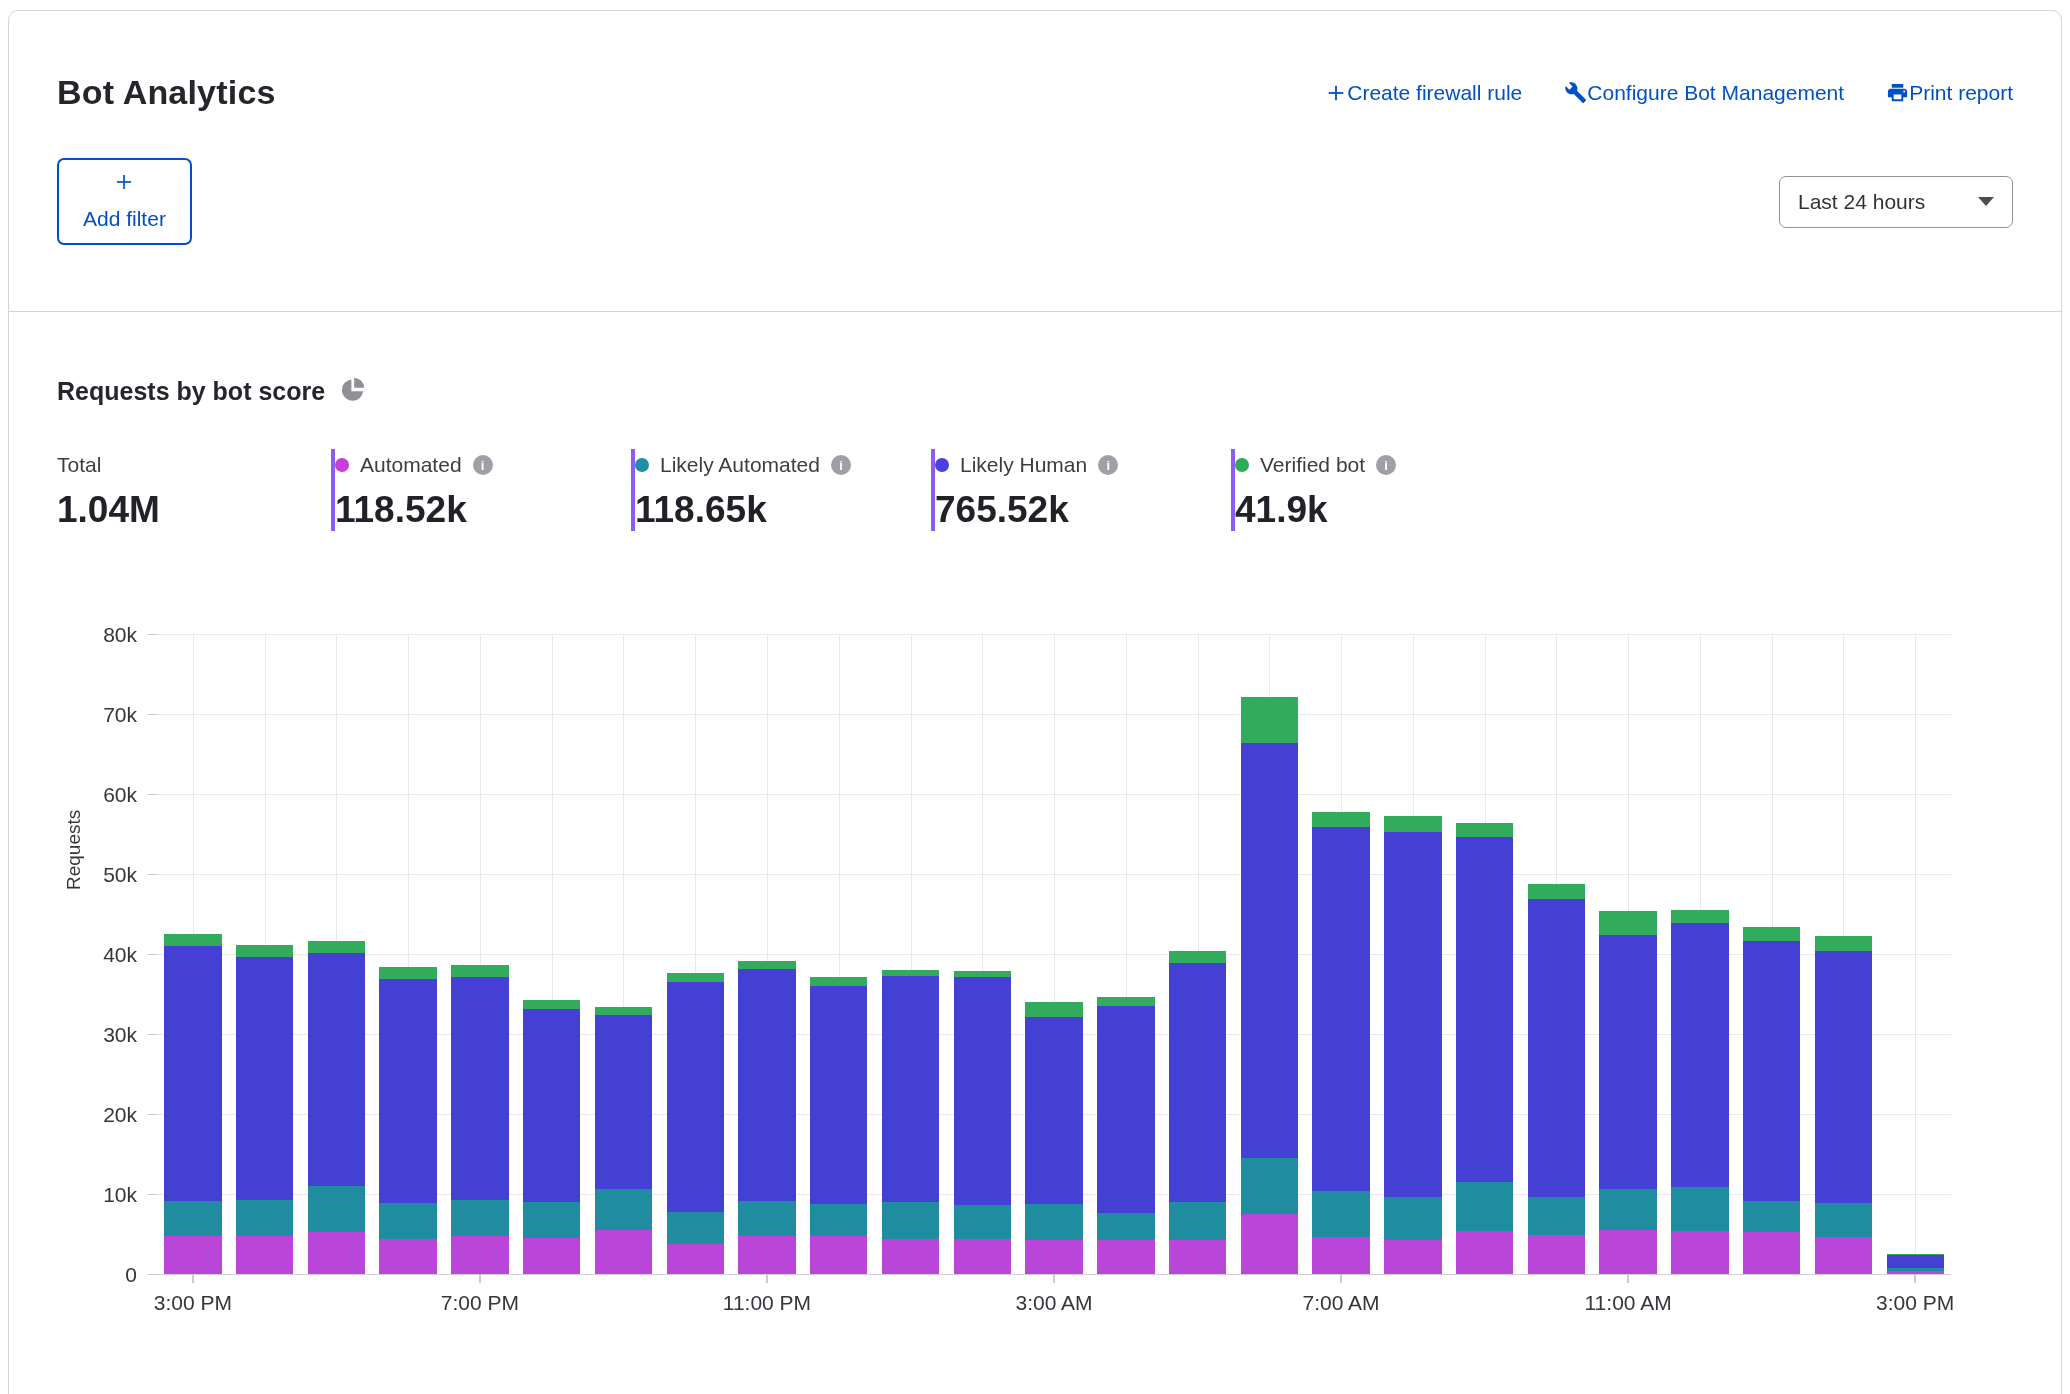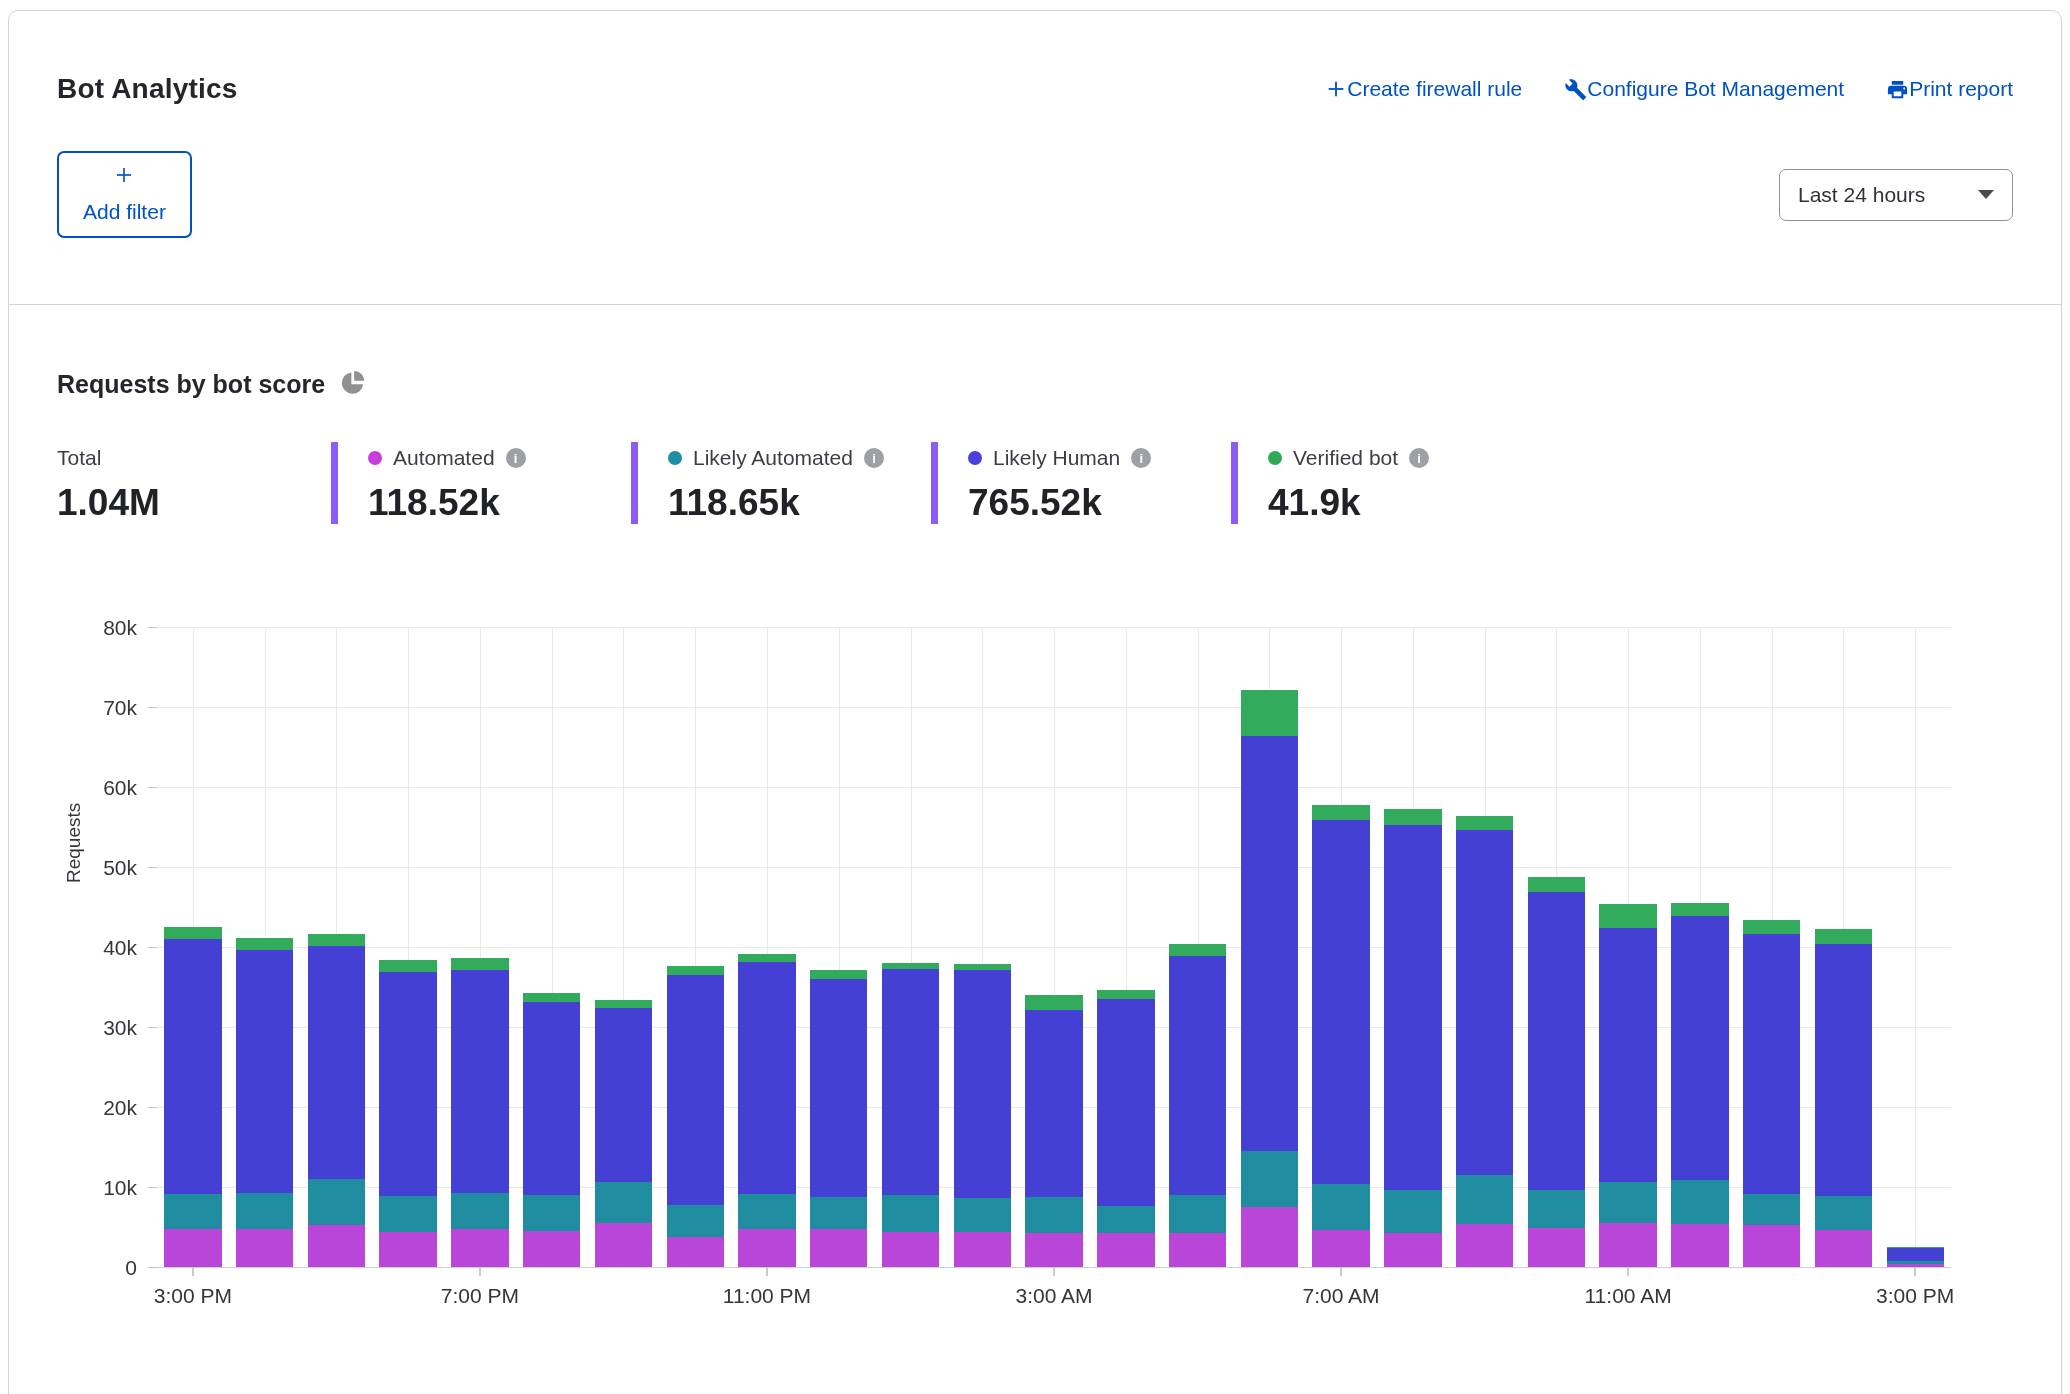--- a/index.html
+++ b/index.html
@@ -3,21 +3,21 @@
 <meta charset="utf-8">
 <style>
   * { margin: 0; padding: 0; box-sizing: border-box; }
   html, body { width: 2070px; height: 1394px; overflow: hidden; background: #fff;
     font-family: "Liberation Sans", "DejaVu Sans", sans-serif; color: #24262b; }
   .card { position: absolute; left: 8px; top: 10px; width: 2054px; height: 1420px;
     background: #fff; border: 1px solid #d4d4d8; border-radius: 10px; }
   
   .header { padding: 62px 48px 66px 48px; }
   .title-row { display: flex; align-items: center; justify-content: space-between; }
-  .page-title { font-size: 28px; font-weight: 700; letter-spacing: .2px; }
+  .page-title { font-size: 34px; font-weight: 700; letter-spacing: .2px; }
   .actions { display: flex; align-items: center; gap: 42px; }
   .action-link { display: flex; align-items: center; color: #0051c3;
     font-size: 21px; cursor: pointer; }
   .action-link svg { display: block; }
   .filter-row { margin-top: 46px; display: flex; align-items: center; justify-content: space-between; }
   .add-filter { display: inline-flex; align-items: center; gap: 10px; padding: 12px 24px;
     border: 2px solid #0051c3; border-radius: 7px; background: #fff; color: #0051c3;
     font-size: 21px; font-family: inherit; cursor: pointer; flex-direction: column; }
   .select { width: 234px; padding: 13px 18px; border: 1px solid #8e9196; border-radius: 7px;
     display: flex; align-items: center; justify-content: space-between; font-size: 21px;
@@ -25,21 +25,21 @@
   .caret { width: 0; height: 0; border-left: 8px solid transparent;
     border-right: 8px solid transparent; border-top: 9px solid #4a4d52; }
   .divider { border-top: 1px solid #d4d4d8; }
   
   .body { padding: 64px 48px 20px 48px; }
   .section-heading-row { display: flex; align-items: center; gap: 14px; }
   .section-heading { font-size: 25px; font-weight: 700; }
   
   .stats { margin-top: 42px; display: flex; }
   .stat { flex: 0 0 300px; padding-top: 4px; }
-  .stat.bordered { border-left: 7px solid #8b5cf6; padding-left: 30px; }
+  .stat.bordered { border-left: 4px solid #8b5cf6; }
   .stat.total-block { flex: 0 0 274px; }
   .stat-label-row { display: flex; align-items: center; gap: 11px; min-height: 24px; }
   .stat-label { font-size: 21px; color: #3b3e44; }
   .dot { width: 14px; height: 14px; border-radius: 50%; flex: 0 0 auto; }
   .info-icon { width: 20px; height: 20px; border-radius: 50%; background: #9fa0a5;
     color: #fff; font-size: 13px; font-weight: 700; display: inline-flex;
     align-items: center; justify-content: center; cursor: pointer; }
   .info-icon::after { content: "i"; }
   .stat-value { margin-top: 12px; font-size: 37px; font-weight: 700; color: #202227; }
   

